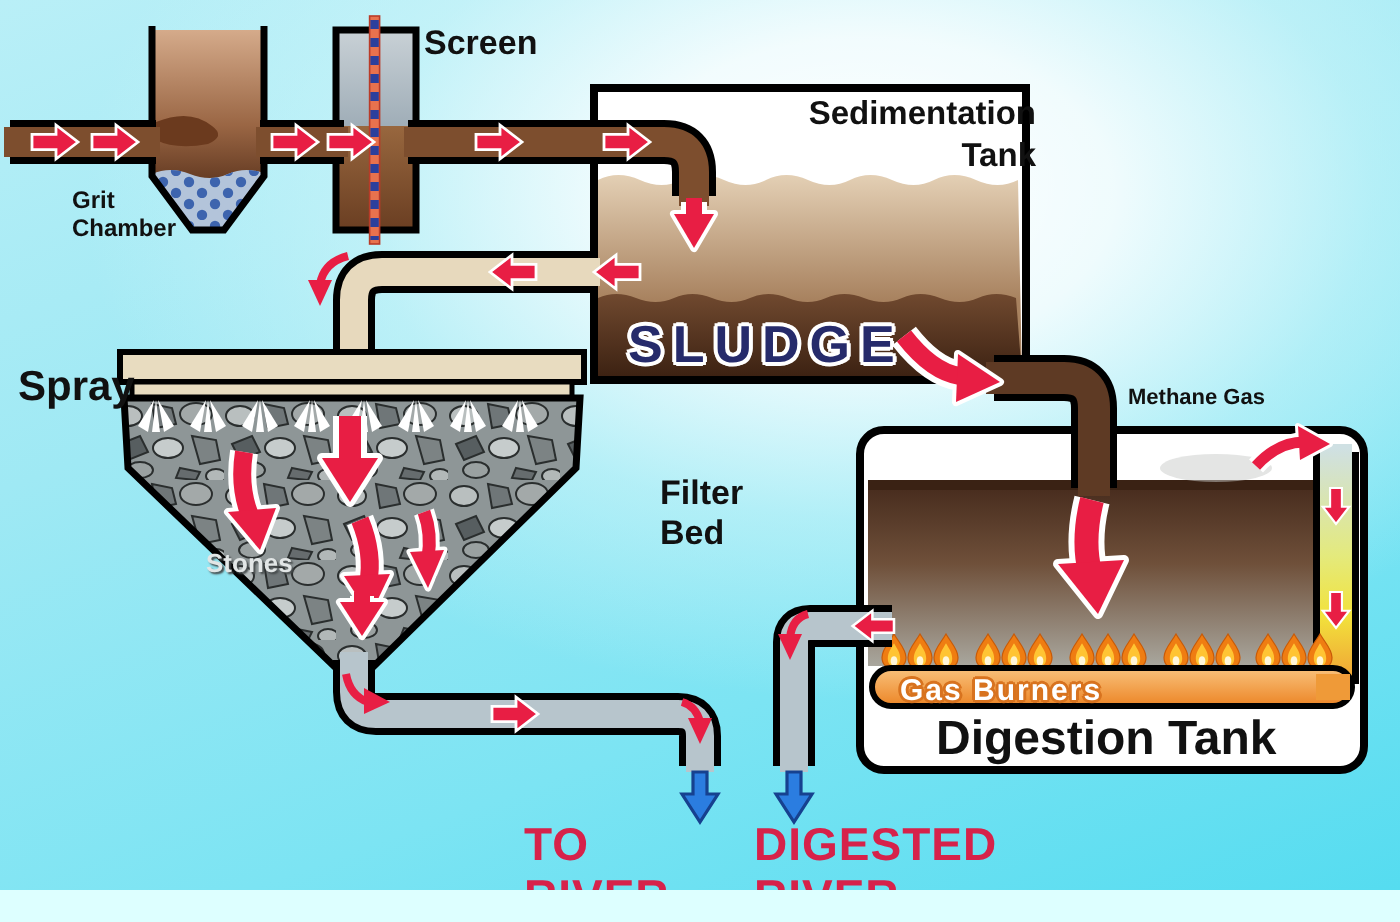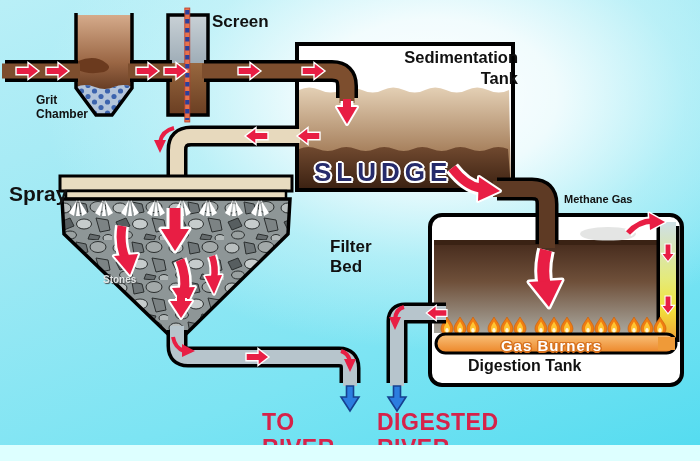--- a/index.html
+++ b/index.html
@@ -12,25 +12,25 @@
   }
   .stage svg{position:absolute;left:0;top:0;}
   .lbl{position:absolute;font-weight:bold;color:#111;white-space:pre-line;line-height:1.2;}
   .lbl-screen{left:212px;top:12px;font-size:17px;}
   .lbl-grit{left:36px;top:93px;font-size:12px;}
   .lbl-sed{left:370px;top:47px;width:148px;text-align:right;font-size:16.5px;line-height:1.3;}
   .lbl-sludge{left:314px;top:157px;font-size:26px;letter-spacing:5px;color:#262b6b;
     text-shadow:2px 0 0 #fff,-2px 0 0 #fff,0 2px 0 #fff,0 -2px 0 #fff,1.5px 1.5px 0 #fff,-1.5px 1.5px 0 #fff,1.5px -1.5px 0 #fff,-1.5px -1.5px 0 #fff;}
   .lbl-spray{left:9px;top:181px;font-size:21px;}
   .lbl-filter{left:294px;top:237px;font-size:17px;margin-left:36px;}
-  .lbl-stones{left:103px;top:274px;font-size:10px;color:#e2e6e6;text-shadow:1px 1px 1px #44494a;}
+  .lbl-stones{left:103px;top:274px;font-size:13px;color:#e2e6e6;text-shadow:1px 1px 1px #44494a;}
   .lbl-methane{left:564px;top:193px;font-size:11px;}
-  .lbl-burners{left:450px;top:337px;width:152px;text-align:right;font-size:15px;color:#fff;letter-spacing:1px;
+  .lbl-burners{left:450px;top:337px;width:152px;text-align:left;font-size:15px;color:#fff;letter-spacing:1px;
     text-shadow:1.5px 0 0 #d8731f,-1.5px 0 0 #d8731f,0 1.5px 0 #d8731f,0 -1.5px 0 #d8731f,1px 1px 0 #d8731f,-1px 1px 0 #d8731f,1px -1px 0 #d8731f,-1px -1px 0 #d8731f;}
-  .lbl-digestion{left:468px;top:356px;font-size:16px;}
+  .lbl-digestion{left:468px;top:356px;font-size:24px;}
   .lbl-red{color:#d6224a;font-size:23px;line-height:1.15;letter-spacing:.5px;}
   .lbl-river{left:262px;top:409px;width:102px;}
   .lbl-digested{left:377px;top:409px;width:100px;}
 </style>
 </head>
 <body>
 
 <div class="stage">
 <svg width="700" height="461" viewBox="0 0 700 461">
   <defs>

